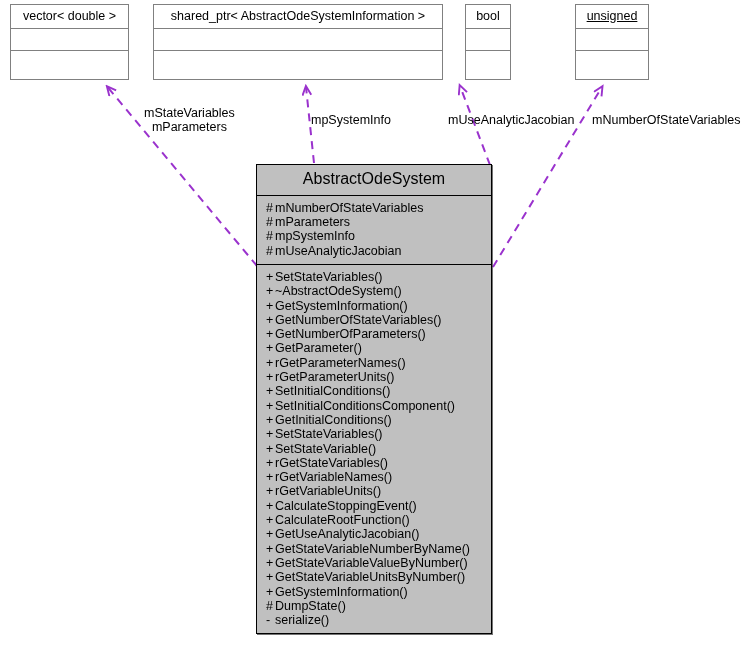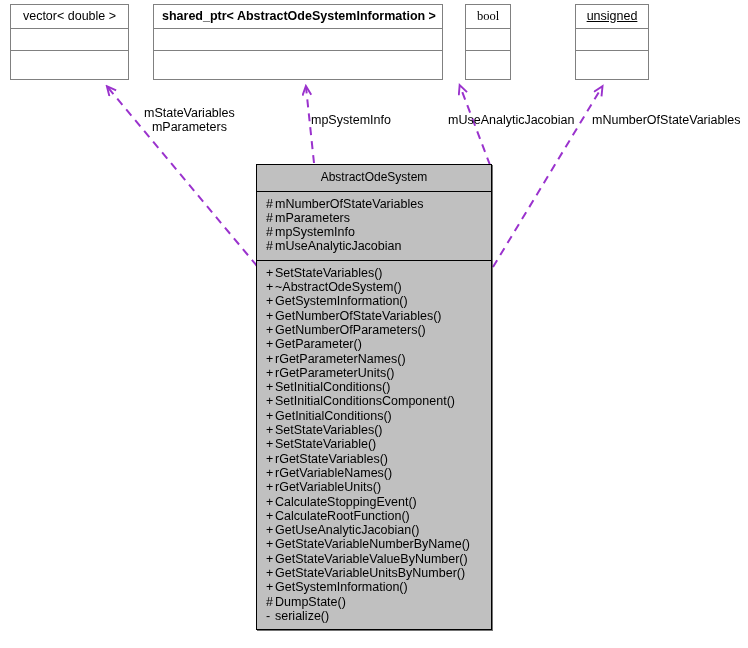--- a/index.html
+++ b/index.html
@@ -52,21 +52,21 @@
     border-bottom: none;
   }
   
   .uml-node.focus-node {
     background: #c0c0c0;
     border: 1px solid #000000;
     box-shadow: 1px 1px 0 0 rgba(0,0,0,0.55);
   }
   .focus-node .node-title {
     border-bottom: 1px solid #000000;
-    font-size: 12px;
+    font-size: 16px;
     padding: 6px 8px 7px 8px;
   }
   .focus-node .compartment {
     padding: 5px 24px 6px 7px;
     border-bottom: 1px solid #000000;
   }
   .focus-node .compartment:last-child {
     border-bottom: none;
   }
   .focus-node .member {
@@ -119,27 +119,27 @@
       <line x1="489" y1="267" x2="598" y2="87" stroke="#9a32cd" stroke-width="2" stroke-dasharray="8,6" marker-end="url(#arrowOpen)"></line>
     </g>
   </svg>
 
   <div class="uml-node" style="left:6px; top:4px; width:119px; height:76px;">
     <div class="node-title">vector&lt; double &gt;</div>
     <div class="node-sep-row"></div>
     <div class="node-sep-row"></div>
   </div>
 
-  <div class="uml-node" style="left:149px; top:4px; width:290px; height:76px;font-weight:bold;">
+  <div class="uml-node" style="left:149px; top:4px; width:290px; height:76px;">
     <div class="node-title">shared_ptr&lt; AbstractOdeSystemInformation &gt;</div>
     <div class="node-sep-row"></div>
     <div class="node-sep-row"></div>
   </div>
 
-  <div class="uml-node" style="left:461px; top:4px; width:46px; height:76px;font-family:Liberation Serif, serif;">
+  <div class="uml-node" style="left:461px; top:4px; width:46px; height:76px;">
     <div class="node-title">bool</div>
     <div class="node-sep-row"></div>
     <div class="node-sep-row"></div>
   </div>
 
   <div class="uml-node" style="left:571px; top:4px; width:74px; height:76px;text-decoration:underline;">
     <div class="node-title">unsigned</div>
     <div class="node-sep-row"></div>
     <div class="node-sep-row"></div>
   </div>

